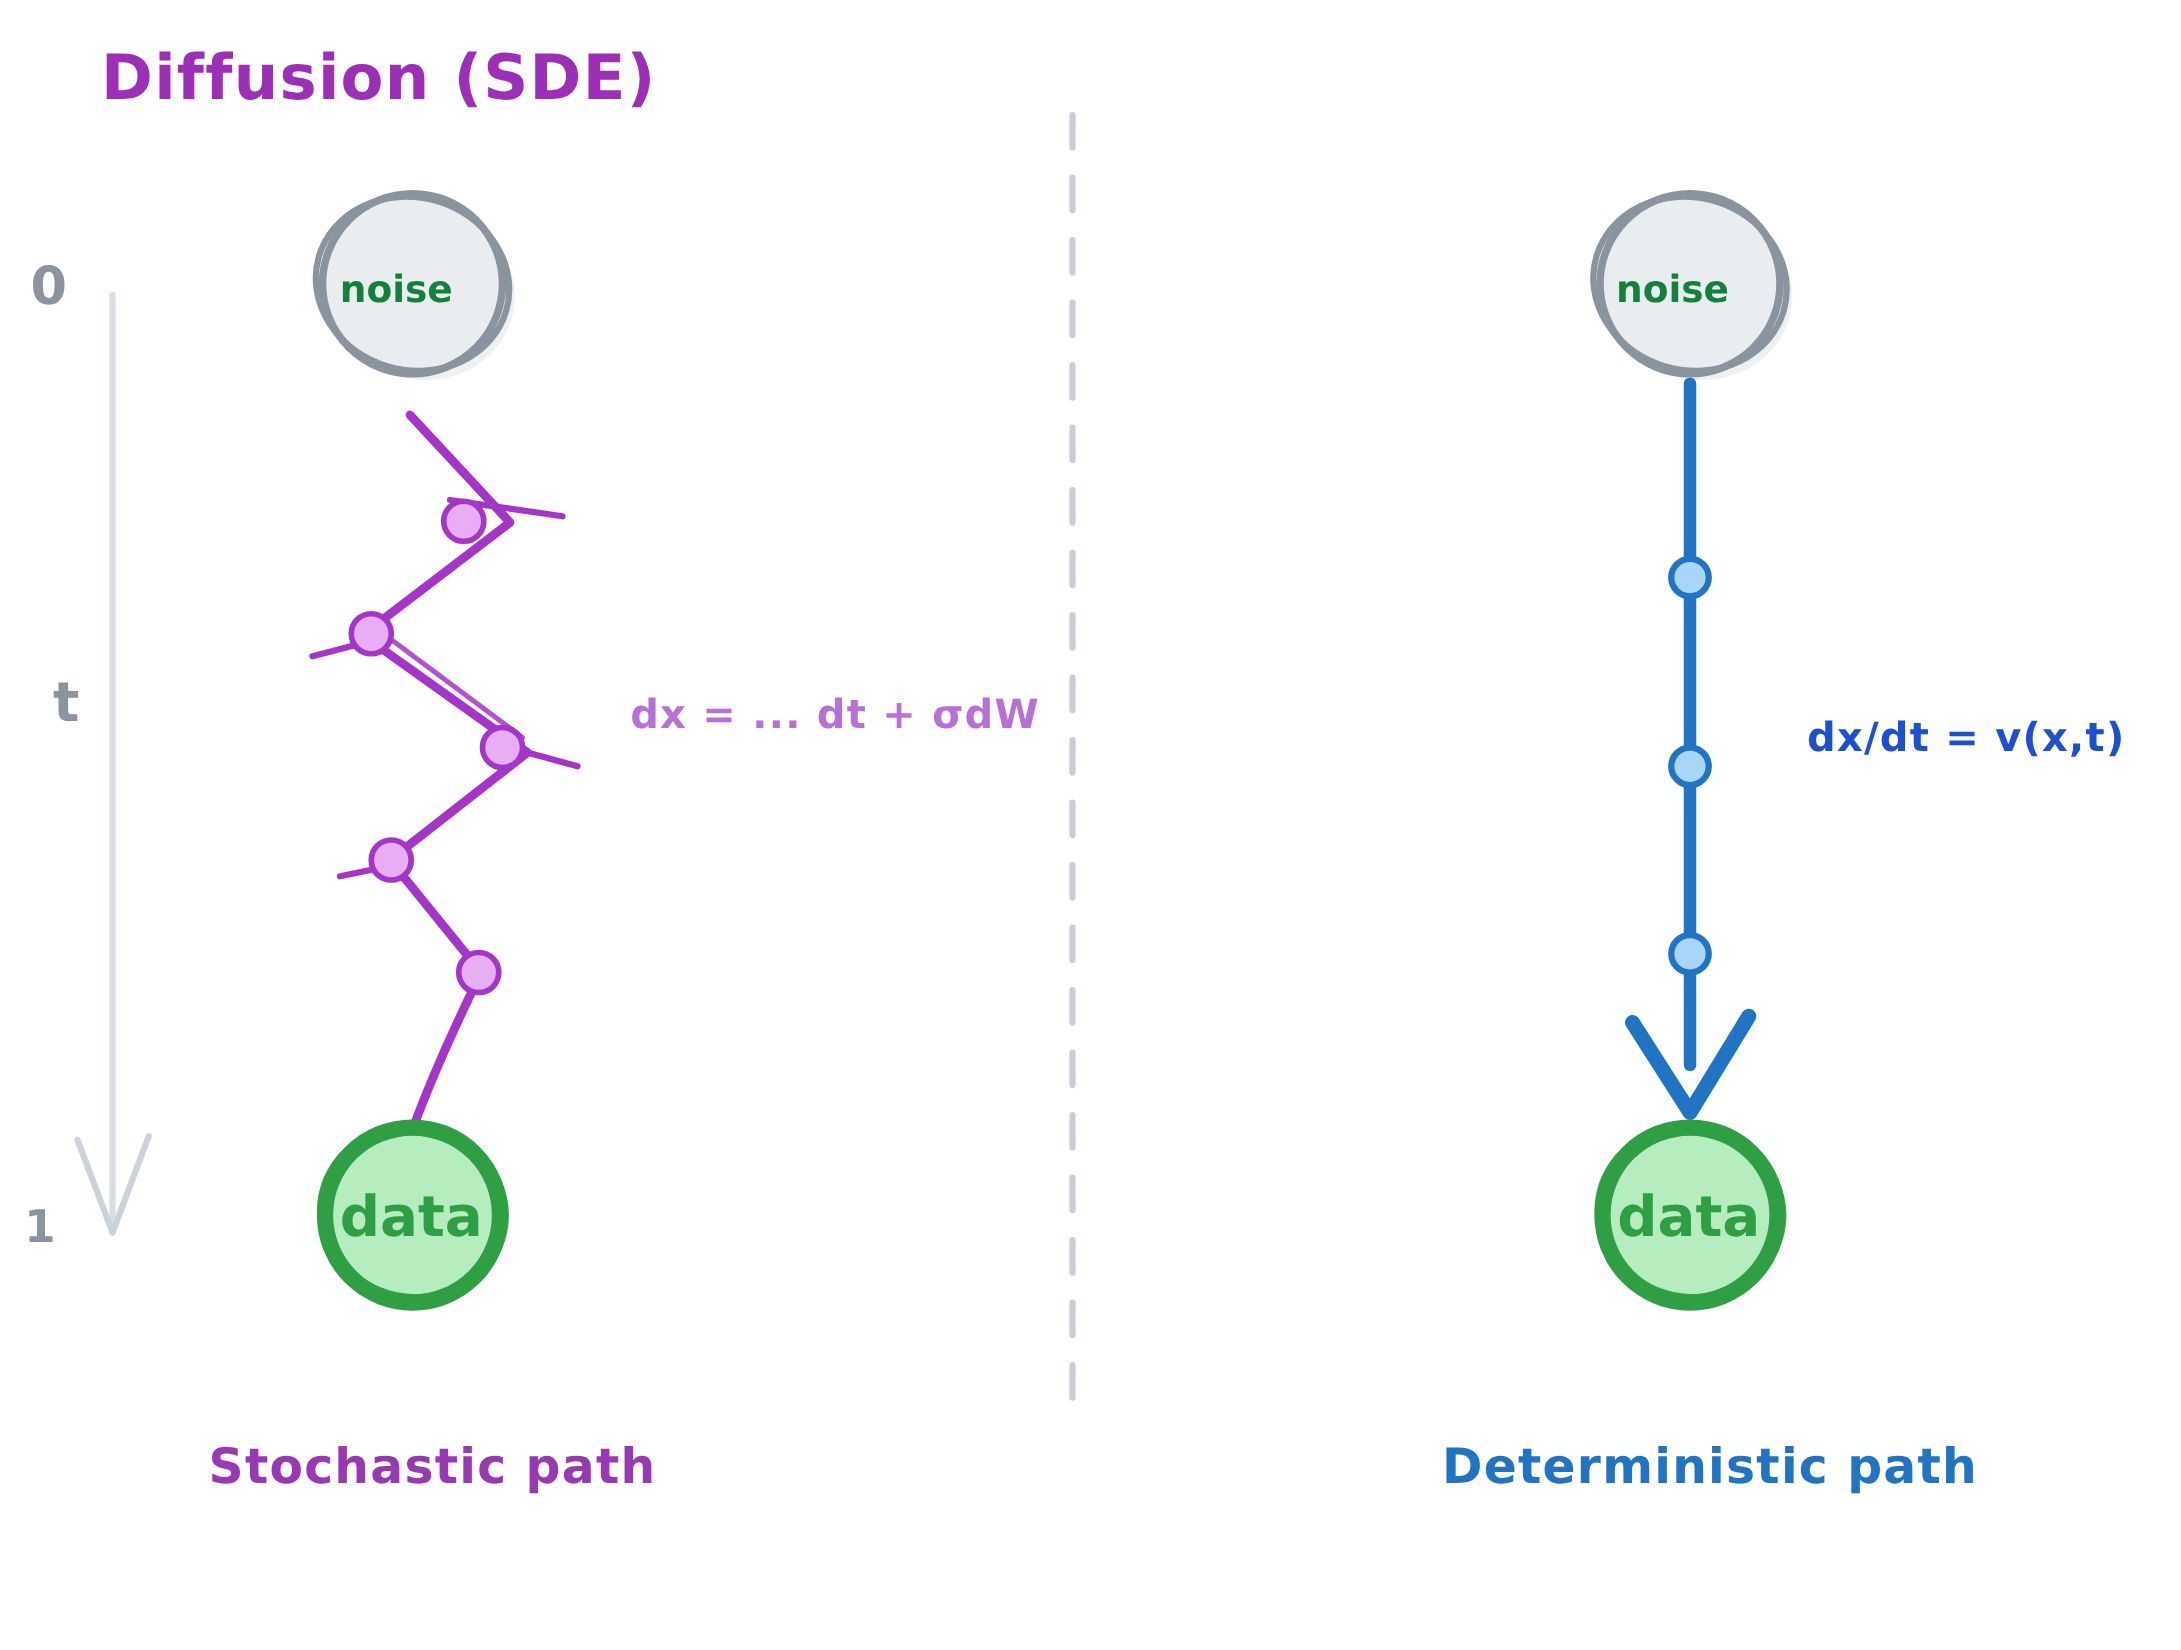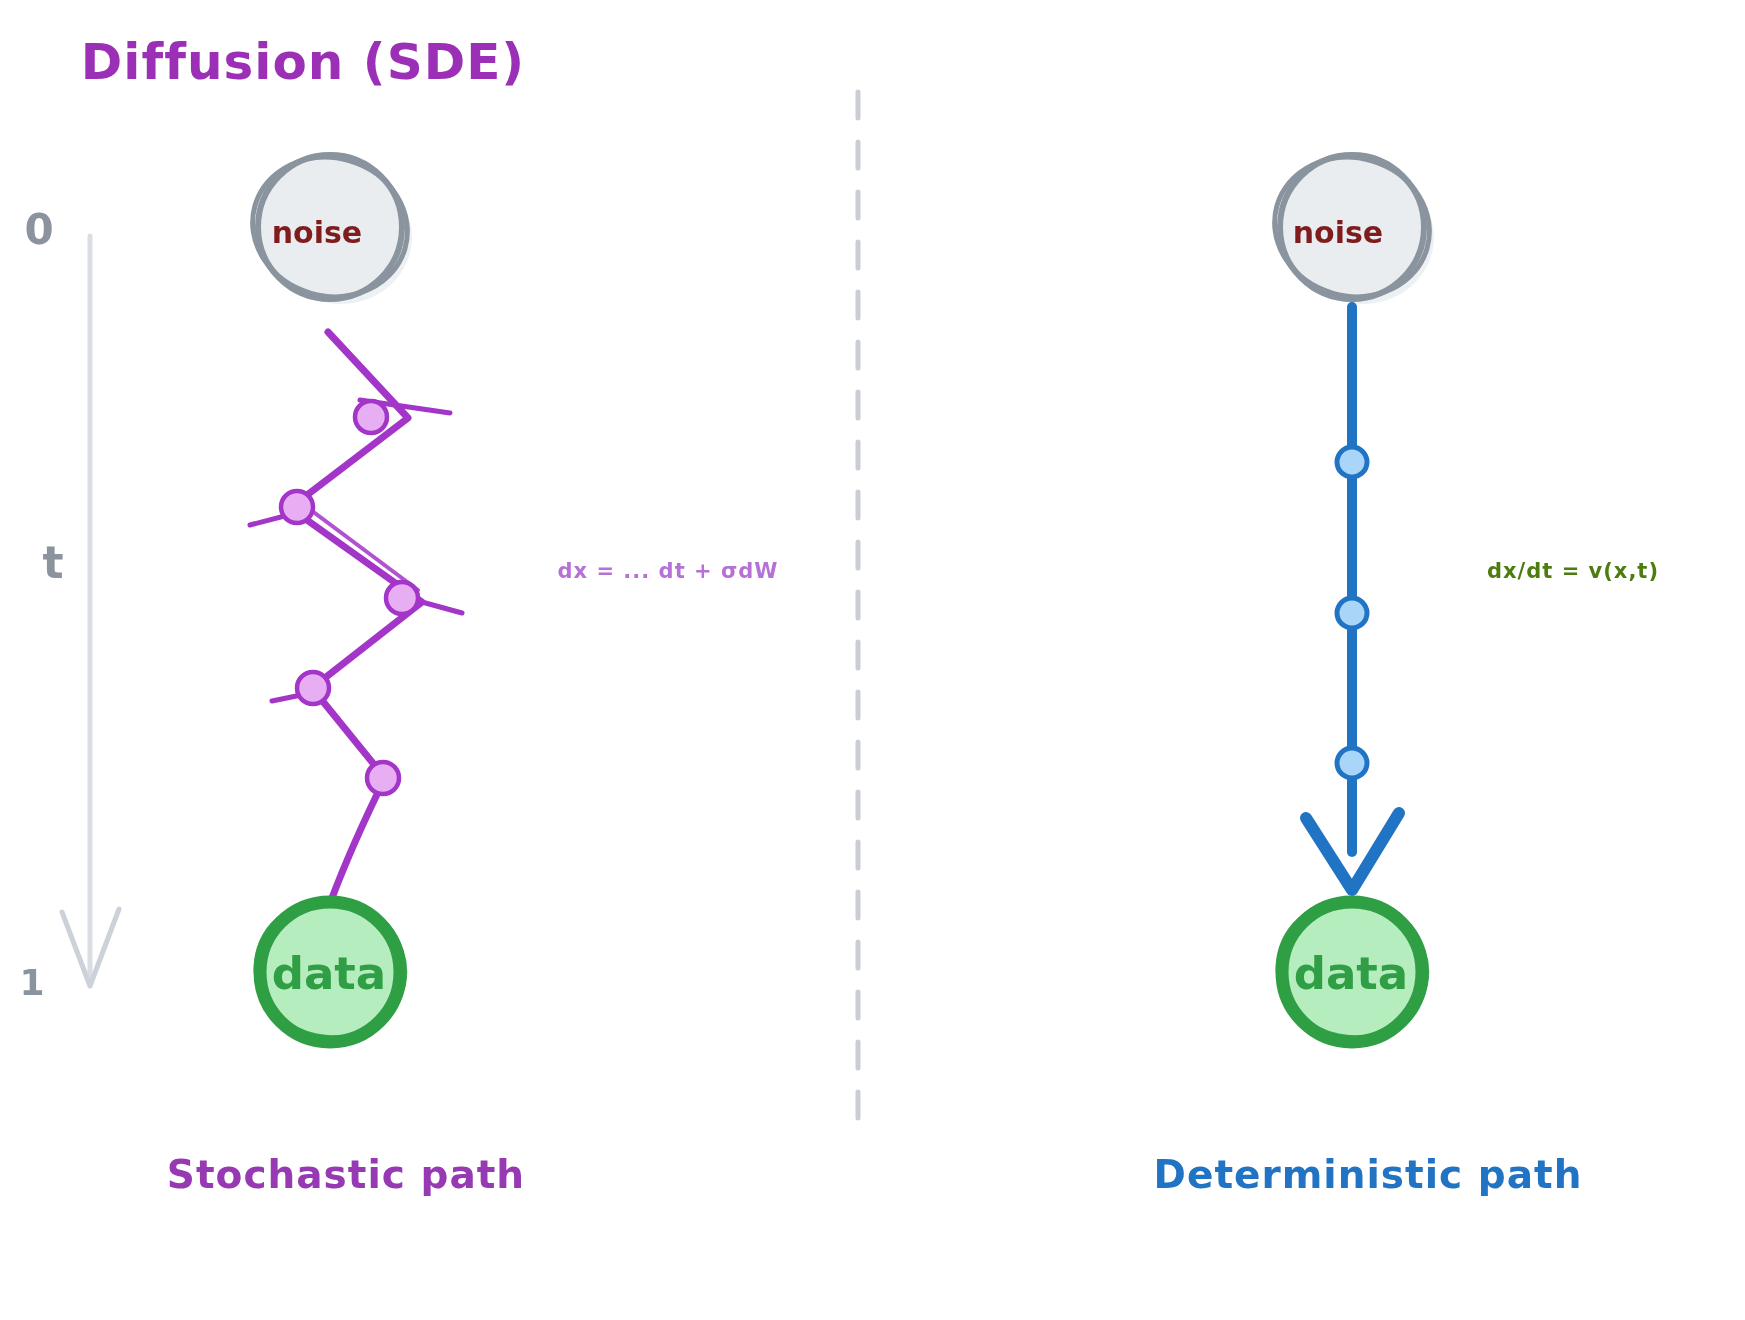--- a/index.html
+++ b/index.html
@@ -31,33 +31,33 @@
     font-weight: bold;
     letter-spacing: 1px;
   }
   .title-left  { color: #9b2fb5; left: 303px; top: 62px; }
   .title-right { color: #2173c4; left: 1250px; top: 64px; }
   .axis-label { color: #8a939e; font-weight: bold; }
   .axis-0 { font-size: 42px; left: 39px;  top: 229px; }
   .axis-t { font-size: 44px; left: 53px;  top: 562px; }
   .axis-1 { font-size: 36px; left: 32px;  top: 982px; }
   .node-label { font-weight: bold; }
-  .noise-label { color: #7f1d1d; font-size: 30px; text-align: center; }
+  .noise-label { color: #15803d; font-size: 30px; text-align: center; }
   .noise-label-left  { left: 317px;  top: 232px; }
   .noise-label-right { left: 1338px; top: 232px; }
   .data-label { color: #2f9e44; font-size: 45px; }
   .data-label-left  { left: 329px;  top: 973px; }
   .data-label-right { left: 1351px; top: 973px; }
   .equation {
-    font-size: 21px;
+    font-size: 32px;
     font-weight: bold;
     letter-spacing: 1px;
   }
   .equation-left  { color: #b671d6; left: 668px;  top: 571px; }
-  .equation-right { color: #4d7c0f; left: 1573px; top: 571px; }
+  .equation-right { color: #1d4ed8; left: 1573px; top: 590px; }
   .caption {
     font-size: 39px;
     font-weight: bold;
     letter-spacing: 1px;
   }
   .caption-left  { color: #9639b3; left: 346px;  top: 1174px; }
   .caption-right { color: #2173c4; left: 1368px; top: 1174px; }
 </style>
 </head>
 <body>

